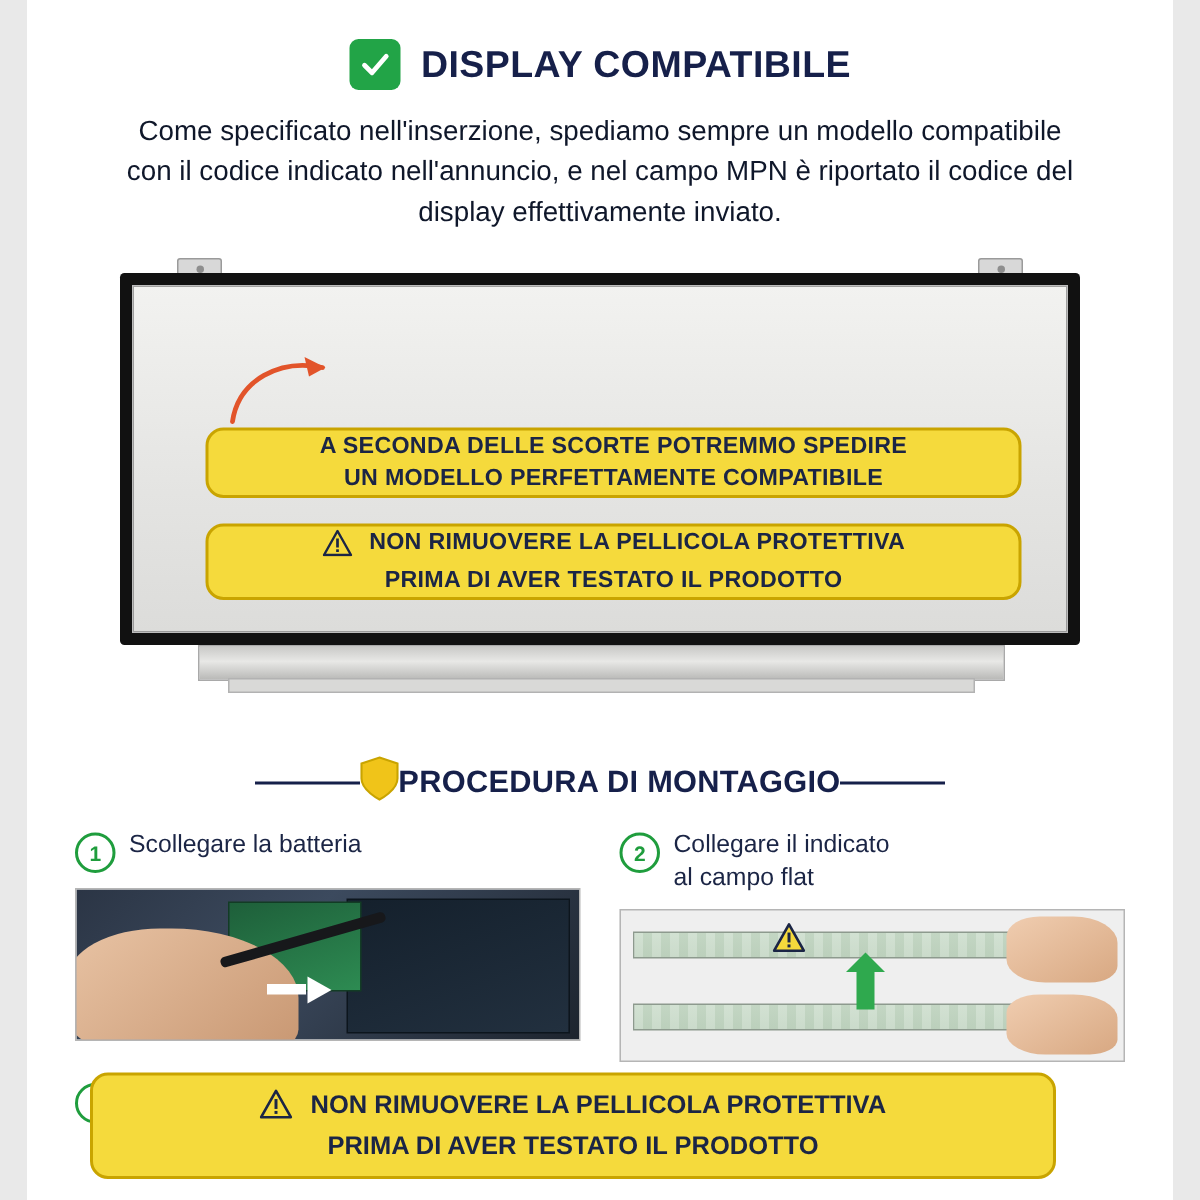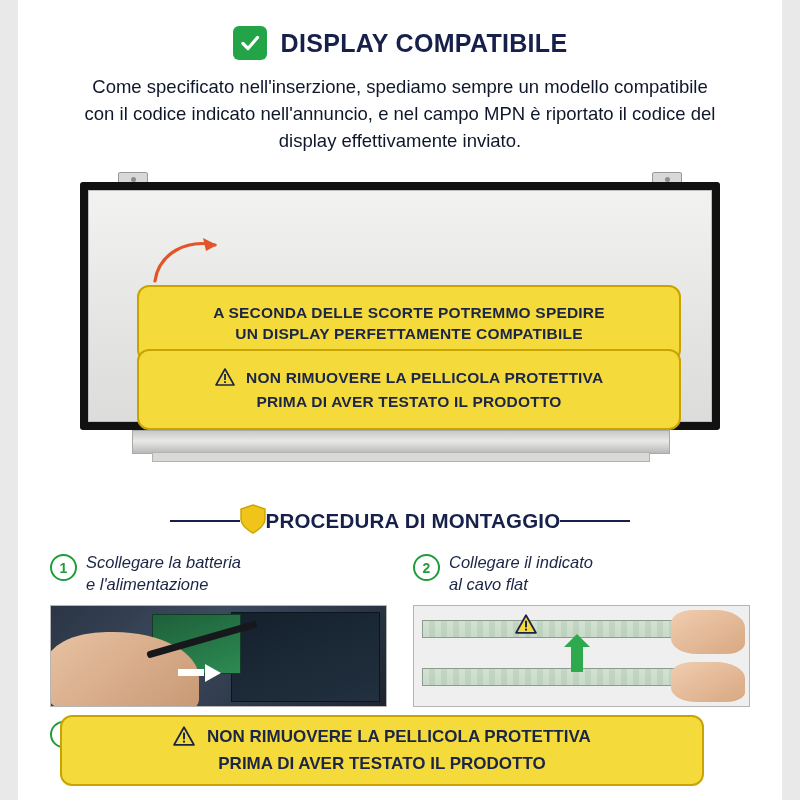--- a/index.html
+++ b/index.html
@@ -156,21 +156,21 @@
     left: 48px;
     width: 544px;
     box-sizing: border-box;
     background: #f5da3c;
     border: 2px solid #c9a400;
     border-radius: 12px;
     text-align: center;
     font-weight: bold;
     color: #1b2545;
     line-height: 1.3;
-    padding: 16px 10px;
+    padding: 1px 10px;
     font-size: 15.5px;
     letter-spacing: 0.2px;
   }
   .banner-1 { top: 94px; }
   .banner-2 { top: 158px; }
   .banner-2 .banner-text { display: inline-block; vertical-align: middle; }
   .warn-tri { display: inline-block; vertical-align: -4px; margin-right: 7px; }
 
   
   .proc-head {
@@ -216,21 +216,20 @@
     font-size: 14px;
     display: flex;
     align-items: center;
     justify-content: center;
     margin-top: 2px;
   }
   .step-text {
     font-size: 16.5px;
     line-height: 1.3;
     color: #1b2545;
-    font-style: italic;
   }
   .photo {
     margin-top: 10px;
     height: 100px;
     border: 1px solid #b5b5b5;
     position: relative;
     overflow: hidden;
   }
   
   .photo-a { background: linear-gradient(135deg, #2b3545 0%, #3c4a5e 40%, #1d242e 100%); }
@@ -353,21 +352,21 @@
 
           <span class="arrow-curve">
             <svg width="80" height="52" viewBox="0 0 80 52" aria-hidden="true">
               <path d="M6 48 C 10 20, 38 6, 66 12" fill="none" stroke="#e2542a" stroke-width="3.2" stroke-linecap="round"></path>
               <path d="M68 12 L54 5 L57 18 Z" fill="#e2542a"></path>
             </svg>
           </span>
 
           <div class="banner banner-1">
             <div>A SECONDA DELLE SCORTE POTREMMO SPEDIRE</div>
-            <div>UN DISPLAY PERFETTAMENTE COMPATIBILE</div>
+            <div>UN MODELLO PERFETTAMENTE COMPATIBILE</div>
           </div>
 
           <div class="banner banner-2">
             <div>
               <span class="warn-tri">
                 <svg width="20" height="18" viewBox="0 0 20 18" aria-hidden="true">
                   <path d="M10 1 L19 17 L1 17 Z" fill="#f5da3c" stroke="#1b2545" stroke-width="1.6" stroke-linejoin="round"></path>
                   <rect x="9.1" y="6" width="1.8" height="6" fill="#1b2545"></rect>
                   <rect x="9.1" y="13.2" width="1.8" height="1.8" fill="#1b2545"></rect>
                 </svg>
@@ -393,39 +392,38 @@
       <span class="proc-title">PROCEDURA DI MONTAGGIO</span>
       <span class="proc-line"></span>
     </div>
 
     <div class="steps">
       <div class="col">
         <div class="step-row">
           <div class="step-num">1</div>
           <div class="step-text">
             <div>Scollegare la batteria</div>
-            <div>e l'alimentazione</div>
           </div>
         </div>
         <div class="photo photo-a">
           <div class="pa-board"></div>
           <div class="pa-green"></div>
           <div class="pa-hand"></div>
           <div class="pa-tool"></div>
           <div class="pa-arrow-tail"></div>
           <div class="pa-arrow"></div>
         </div>
       </div>
 
       <div class="col">
         <div class="step-row">
           <div class="step-num">2</div>
           <div class="step-text">
             <div>Collegare il indicato</div>
-            <div>al cavo flat</div>
+            <div>al campo flat</div>
           </div>
         </div>
         <div class="photo photo-b">
           <div class="pb-strip pb-1">
               <span class="tape"></span>
             </div>
           <div class="pb-strip pb-2">
               <span class="tape"></span>
             </div>
           <div class="pb-fing"></div>

